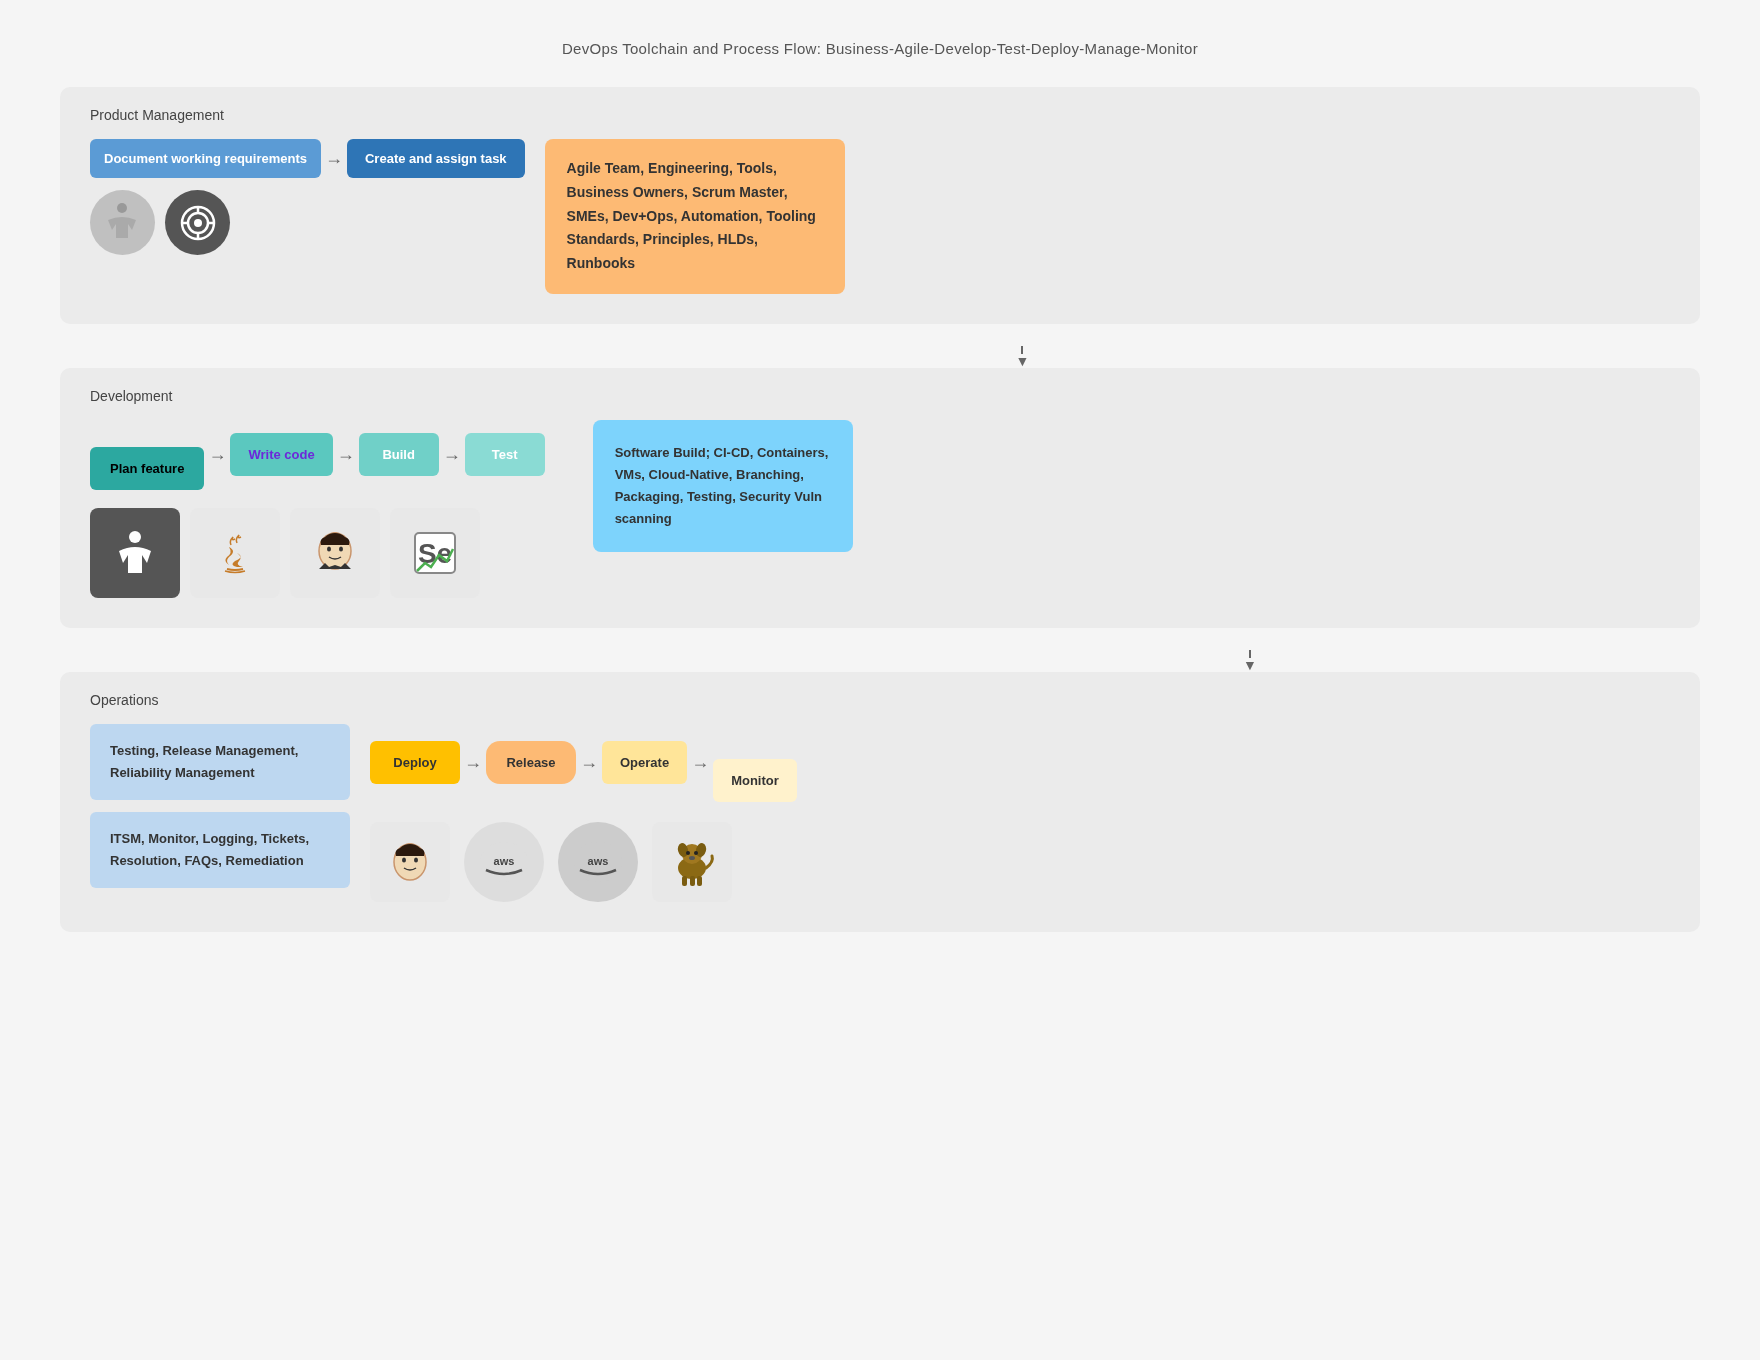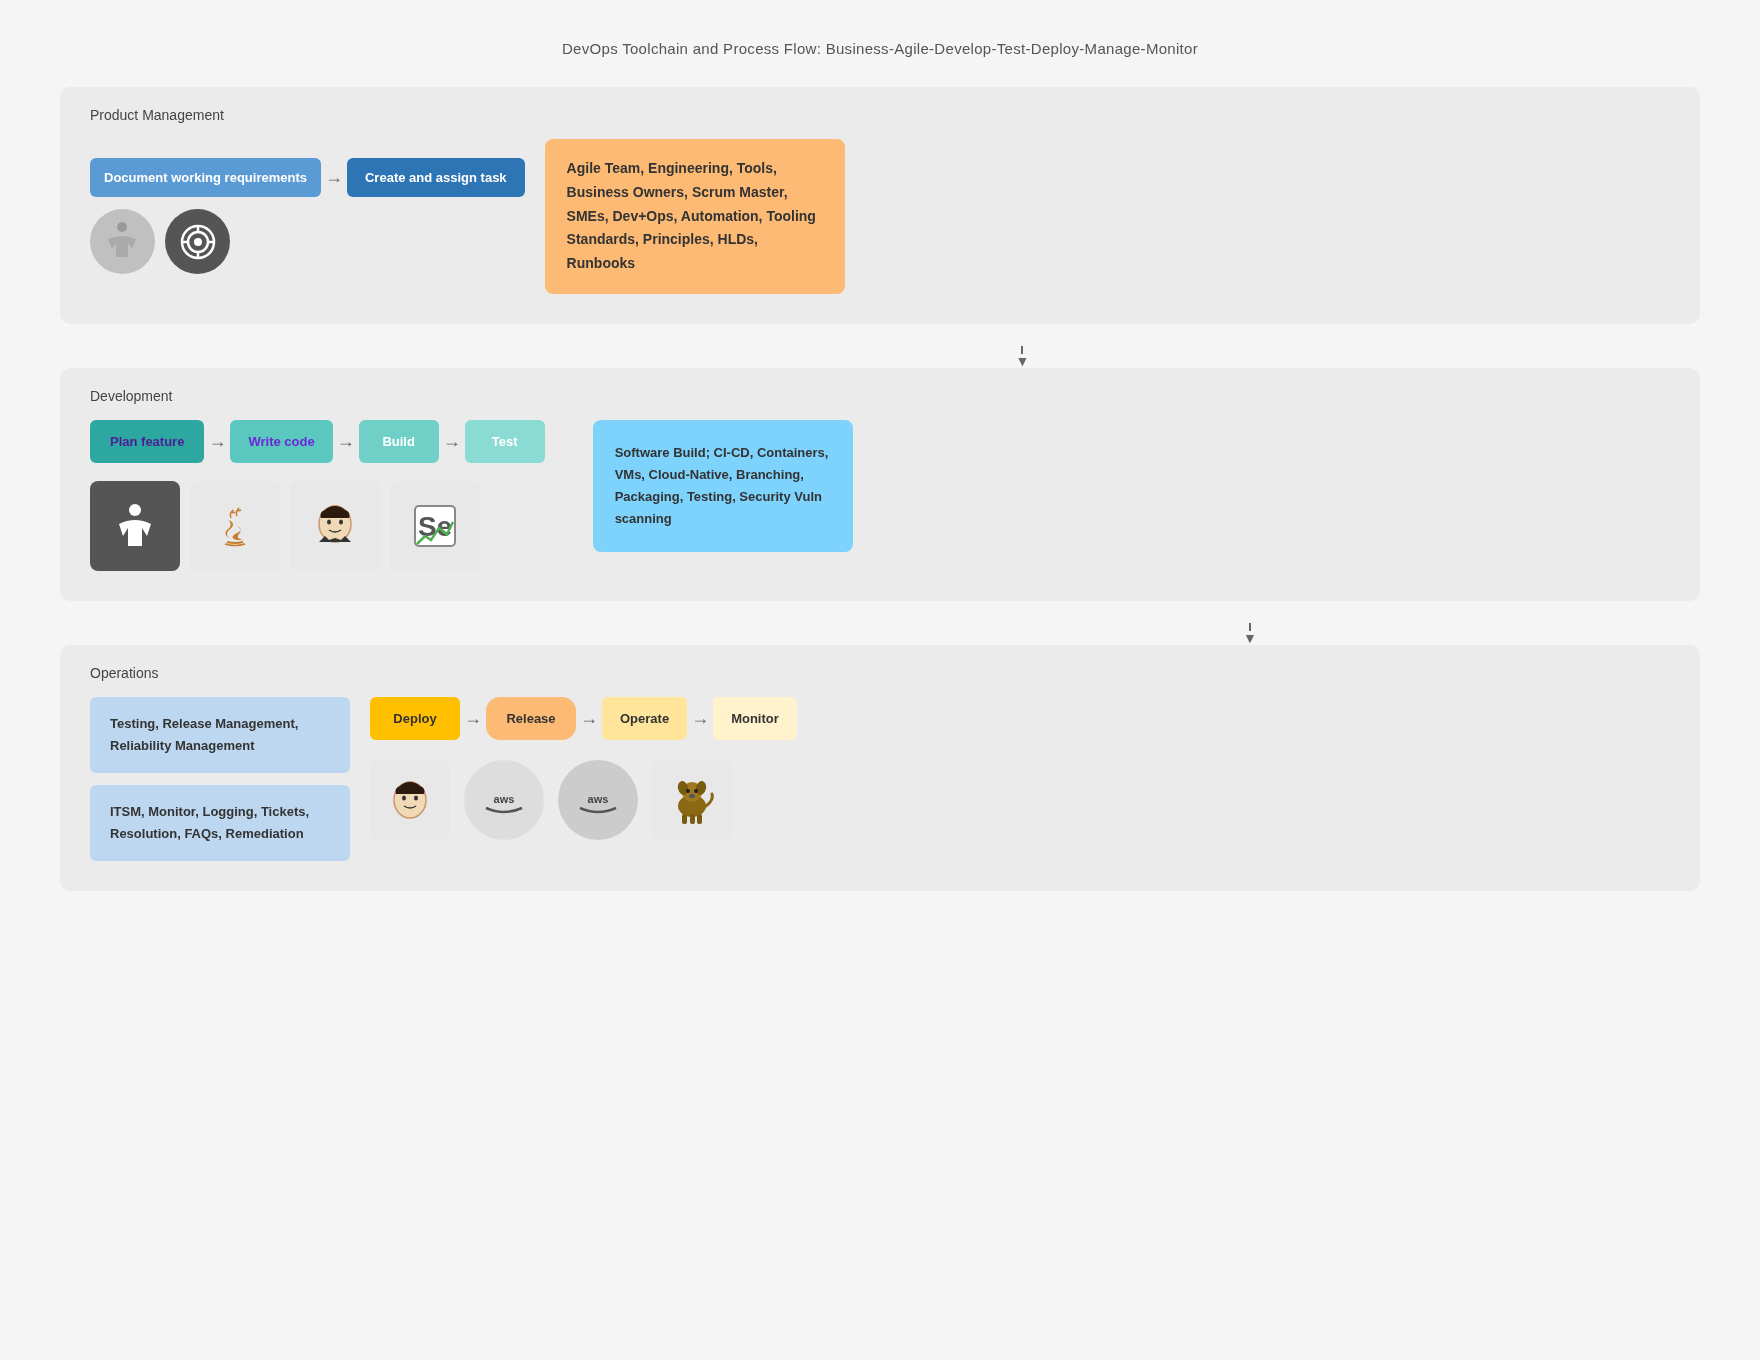--- a/index.html
+++ b/index.html
@@ -47,21 +47,20 @@
     .pm-left {
       display: flex;
       flex-direction: column;
       gap: 0;
     }
 
     .pm-boxes {
       display: flex;
       align-items: center;
       gap: 0;
-      margin-top: 19px;
     }
 
     .box-blue-light {
       background: #5b9bd5;
       color: white;
       font-weight: bold;
       font-size: 13px;
       border-radius: 6px;
       padding: 12px 14px;
       min-width: 100px;
@@ -135,27 +134,28 @@
 
     .dev-flow {
       display: flex;
       align-items: center;
       gap: 0;
       margin-bottom: 14px;
     }
 
     .box-teal {
       background: #2ca8a0;
-      color: #4c1d95;
+      color: #000000;
       font-weight: bold;
       font-size: 13px;
       border-radius: 6px;
       padding: 14px 20px;
       min-width: 90px;
       text-align: center;
+      margin-top: 27px;
     }
 
     .box-teal-light {
       background: #5bc8bf;
       color: #6d28d9;
       font-weight: bold;
       font-size: 13px;
       border-radius: 6px;
       padding: 14px 18px;
       min-width: 90px;
@@ -432,21 +432,21 @@
 
         <div class="box-yellow">Deploy</div>
         <div class="arrow">→</div>
 
         <div class="box-yellow-light">Release</div>
         <div class="arrow">→</div>
 
         <div class="box-yellow-lighter">Operate</div>
         <div class="arrow">→</div>
 
-        <div class="box-yellow-lighter" style="background:#fff2cc;">Monitor</div>
+        <div class="box-yellow-lighter" style="background:#fff2cc;margin-top:35px;">Monitor</div>
       </div>
 
       <div class="ops-icons">
 
         <div class="icon-box-ops">
           <svg width="56" height="56" viewBox="0 0 56 56" fill="none">
             <ellipse cx="28" cy="28" rx="16" ry="18" fill="#f0d9b5" stroke="#c9956c" stroke-width="1.5"></ellipse>
             <circle cx="28" cy="14" r="5" fill="#c9956c"></circle>
             <ellipse cx="22" cy="26" rx="2" ry="2.5" fill="#333"></ellipse>
             <ellipse cx="34" cy="26" rx="2" ry="2.5" fill="#333"></ellipse>

